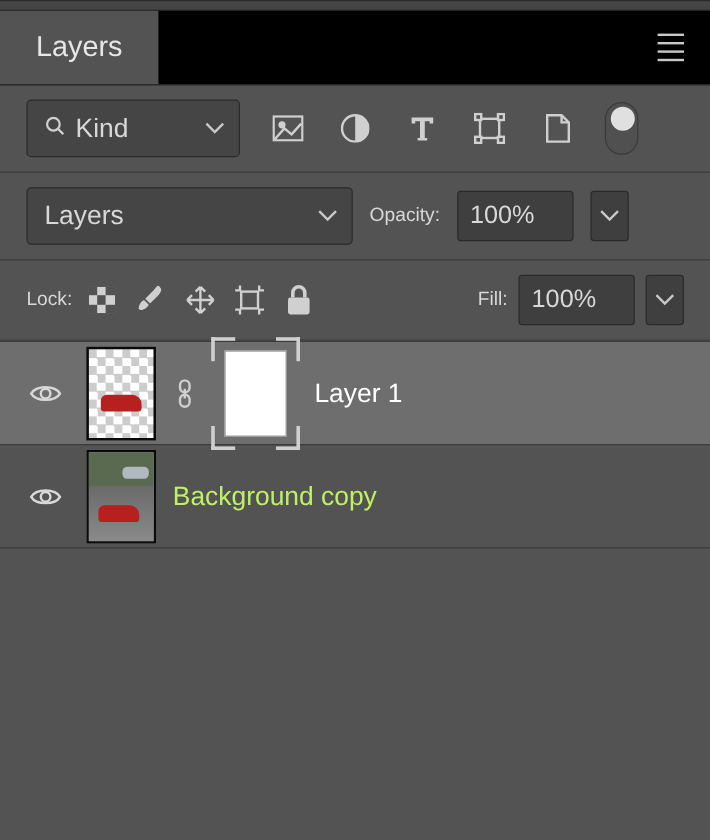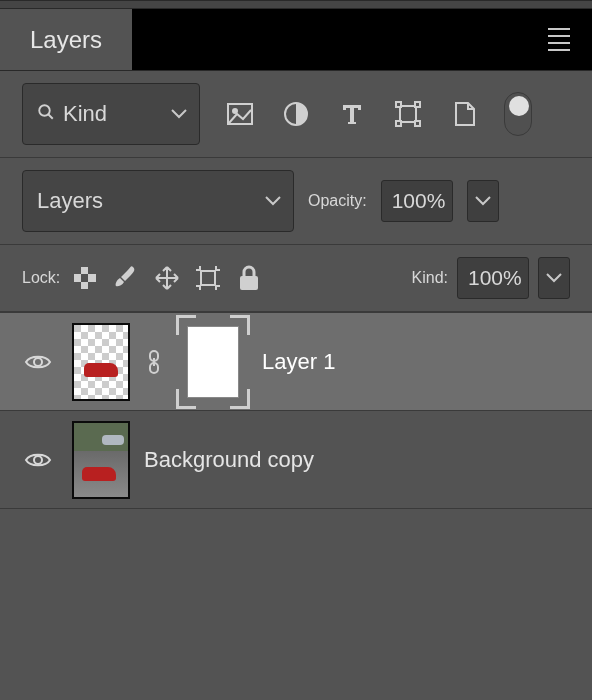--- a/index.html
+++ b/index.html
@@ -7,59 +7,59 @@
 .topstrip { height:9px; background:#454545; border-top:1px solid #292929; border-bottom:1px solid #292929; }
 .tabs { display:flex; align-items:center; background:#000000; height:62px; border-bottom:1px solid #292929; }
 .tab { padding:0 30px; height:100%; display:flex; align-items:center; color:#9a9a9a; cursor:default; font-size:24px; }
 .tab.active { background:#535353; color:#e6e6e6; }
 .spacer { flex:1; }
 .hamb { width:50px; display:flex; flex-direction:column; gap:5px; align-items:center; padding-right:16px; }
 .hamb span { width:22px; height:2px; background:#c8c8c8; display:block; }
 
 .row { display:flex; align-items:center; padding:12px 22px; border-bottom:1px solid #3a3a3a; gap:14px; }
 
-.sel { position:relative; background:#454545; border:1px solid #2a2a2a; border-radius:4px; height:62px; display:flex; align-items:center; padding:0 40px 0 14px; color:#d8d8d8; font-size:22px; }
+.sel { position:relative; background:#454545; border:1px solid #2a2a2a; border-radius:4px; height:48px; display:flex; align-items:center; padding:0 40px 0 14px; color:#d8d8d8; font-size:22px; }
 .sel.kind { width:178px; }
 .sel.blend { width:272px; }
 .chev { position:absolute; right:12px; }
 .chev svg { display:block; }
 .searchglyph { margin-right:8px; }
 
 .iconbtn { width:32px; height:32px; display:flex; align-items:center; justify-content:center; color:#d8d8d8; }
 .filterrow .iconbtn { margin-left:10px; }
 .toggle { width:28px; height:44px; background:#505050; border:1px solid #3a3a3a; border-radius:14px; position:relative; margin-left:10px; }
 .toggle .knob { width:20px; height:20px; background:#e0e0e0; border-radius:50%; position:absolute; top:3px; left:4px; }
 
 .label { font-size:16px; color:#d8d8d8; }
-.valbox { background:#3f3f3f; border:1px solid #2a2a2a; border-radius:3px; height:42px; width:72px; display:flex; align-items:center; padding:0 10px; font-size:21px; }
+.valbox { background:#3f3f3f; border:1px solid #2a2a2a; border-radius:3px; height:42px; width:97px; display:flex; align-items:center; padding:0 10px; font-size:21px; }
 .chevbtn { width:32px; height:42px; background:#3f3f3f; border:1px solid #2a2a2a; border-radius:3px; display:flex; align-items:center; justify-content:center; }
 
 .lockrow { gap:9px; }
 .lockrow .iconbtn { margin:0; }
 
 .layers { }
-.layer { display:flex; align-items:center; height:98px; border-top:1px solid #3a3a3a; padding:0 18px; gap:14px; }
+.layer { display:flex; align-items:center; height:86px; border-top:1px solid #3a3a3a; padding:0 18px; gap:14px; }
 .layer.selected { background:#6e6e6e; }
 .eye { width:40px; display:flex; justify-content:center; }
 .thumb { width:58px; height:78px; border:2px solid #0b0b0b; background:#b4b4b4; position:relative; overflow:hidden; }
 .thumb.trans { background:repeating-conic-gradient(#fff 0% 25%, #ccc 0% 50%) 0 0/14px 14px; }
 .car { position:absolute; width:34px; height:14px; background:#b82020; border-radius:5px 8px 3px 3px; }
 .car.red1 { left:10px; top:38px; }
 .carsmall { position:absolute; width:22px; height:10px; background:#b0b8c0; border-radius:4px; top:12px; left:28px; }
 .road { position:absolute; left:0; right:0; top:28px; bottom:0; background:linear-gradient(#6a6a6a,#8a8a8a); }
 .grass { position:absolute; left:0; right:0; top:0; height:28px; background:#5a6a50; }
 .link { width:20px; display:flex; justify-content:center; color:#cfcfcf; }
 .maskwrap { position:relative; width:70px; height:90px; display:flex; align-items:center; justify-content:center; }
 .mcorner { position:absolute; width:20px; height:20px; border:3px solid #cfcfcf; }
 .mc1 { top:-2px; left:-2px; border-right:none; border-bottom:none; }
 .mc2 { top:-2px; right:-2px; border-left:none; border-bottom:none; }
 .mc3 { bottom:-2px; left:-2px; border-right:none; border-top:none; }
 .mc4 { bottom:-2px; right:-2px; border-left:none; border-top:none; }
 .maskinner { width:52px; height:72px; background:#fff; border:1px solid #888; }
-.lname { font-size:22px; color:#e5e5e5; }
+.lname { font-size:22px; color:#bef264; }
 .layer.selected .lname { color:#fff; }
 .locksmall { margin-left:auto; margin-right:14px; }
 .afterlayers { border-top:1px solid #3a3a3a; height:120px; }
 </style>
 </head>
 <body>
 
 <div class="topstrip"></div>
 
 <div class="tabs">
@@ -174,21 +174,21 @@
         <rect x="6" y="6" width="14" height="14"></rect>
       </svg>
   </div>
   <div class="iconbtn">
     <svg width="22" height="26" viewBox="0 0 22 26" fill="#d0d0d0">
         <rect x="2" y="11" width="18" height="14" rx="2"></rect>
         <path d="M6 11 V7 a5 5 0 0 1 10 0 V11" fill="none" stroke="#d0d0d0" stroke-width="3"></path>
       </svg>
   </div>
   <div class="spacer"></div>
-  <span class="label">Kind:</span>
+  <span class="label">Fill:</span>
   <div class="valbox">
     <span>100%</span>
   </div>
   <div class="chevbtn">
     <svg width="16" height="10" viewBox="0 0 16 10">
         <path d="M1 1 L8 8 L15 1" stroke="#c8c8c8" stroke-width="2" fill="none"></path>
       </svg>
   </div>
 </div>
 

